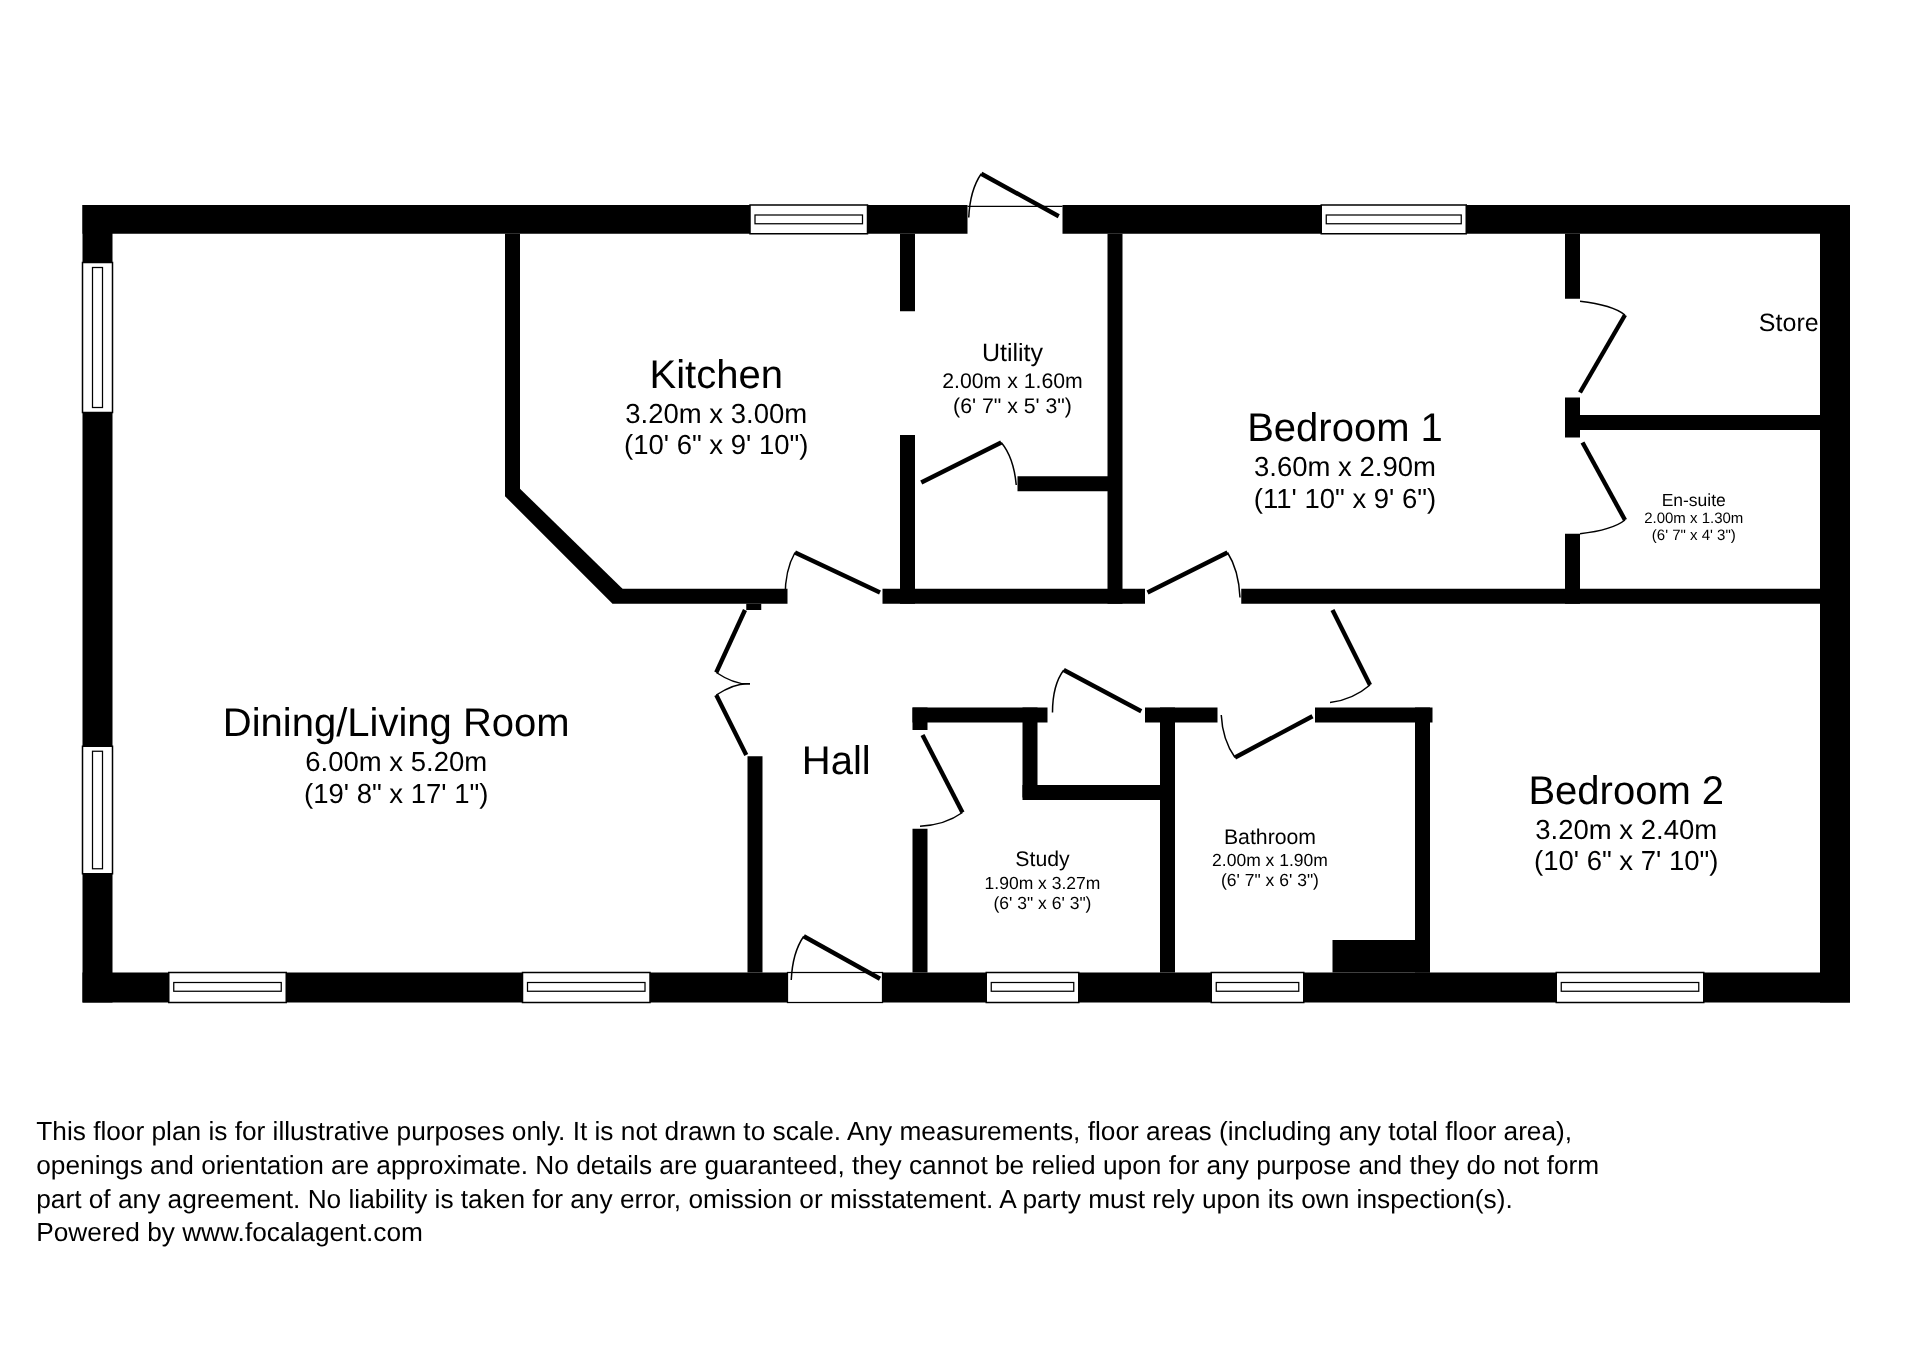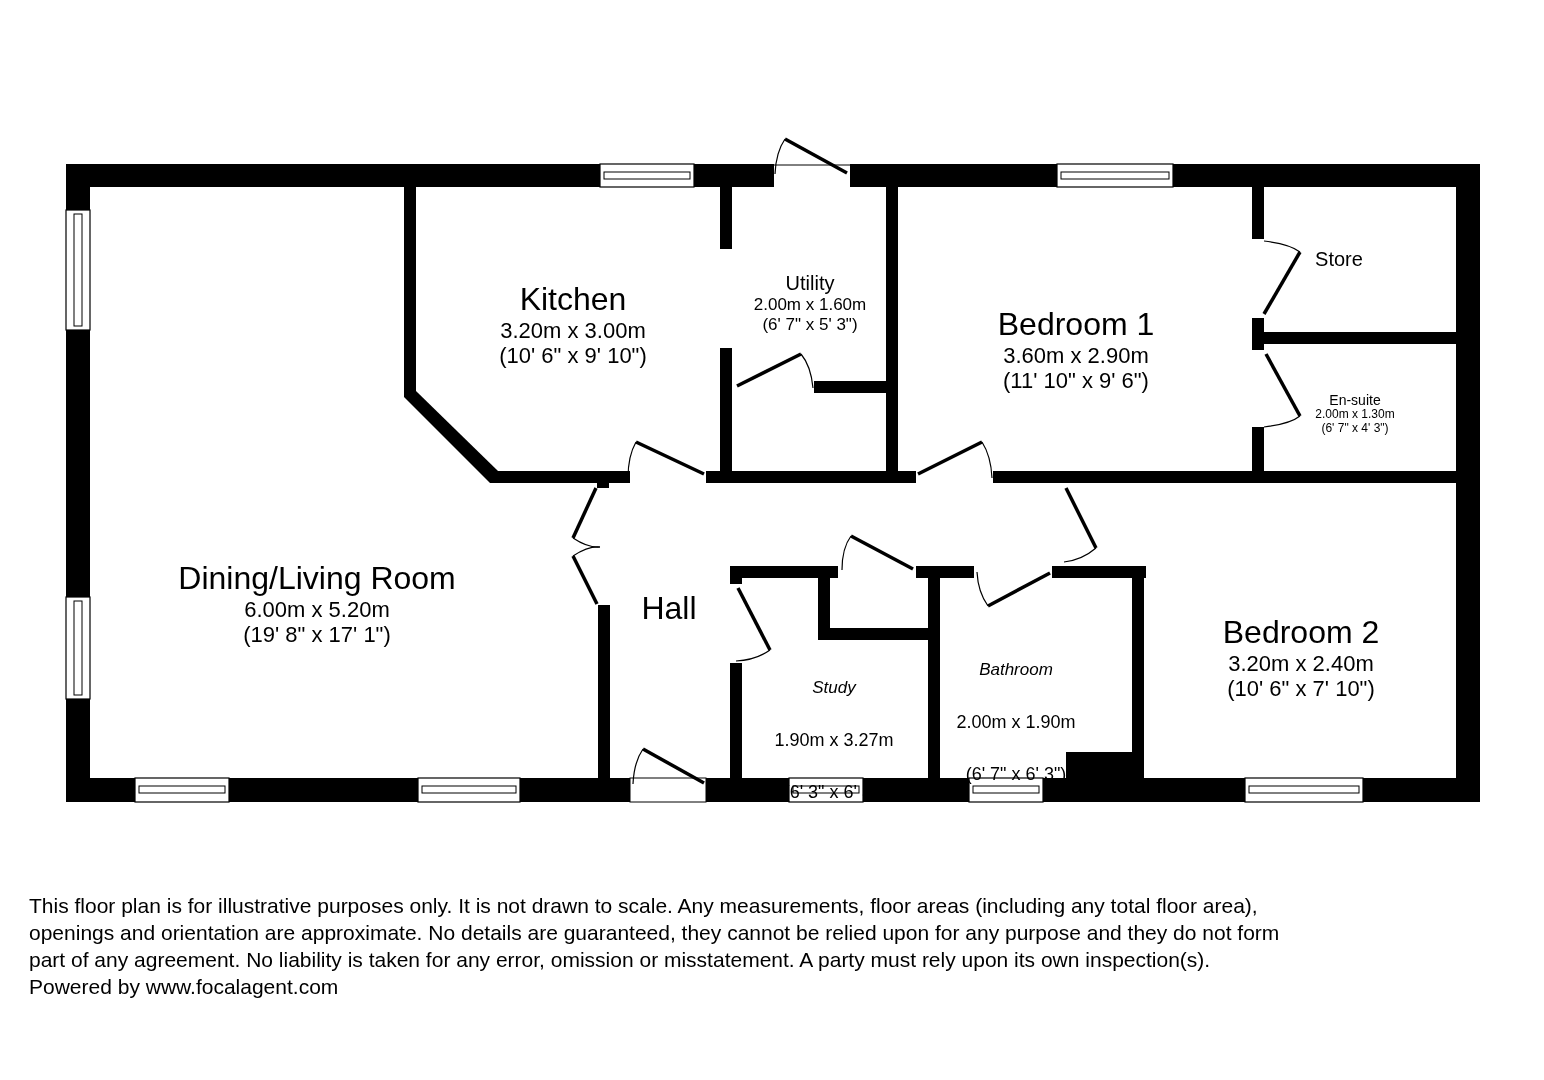--- a/index.html
+++ b/index.html
@@ -13,22 +13,22 @@
   .arc { stroke: #000; stroke-width: 1.2; fill: none; }
   .opening { fill: #fff; stroke: #000; stroke-width: 1; }
   .room-label { position: absolute; text-align: center; white-space: nowrap;
                 transform: translateX(-50%); line-height: 1.15; }
   .room-label .name { display: block; }
   .room-label .dim { display: block; }
   .lg .name { font-size: 32px; }
   .lg .dim  { font-size: 22px; }
   .md .name { font-size: 20px; }
   .md .dim  { font-size: 17px; }
-  .sm .name { font-size: 17px; font-style: italic; }
-  .sm .dim  { font-size: 18px; margin-top: 32px; }
+  .sm .name { font-size: 17px; }
+  .sm .dim  { font-size: 14px; }
   .xs .name { font-size: 14px; }
   .xs .dim  { font-size: 12px; }
   .footer { position: absolute; left: 27px; top: 892px; width: 1500px; }
   .total { font-size: 22px; margin: 0 0 22px 0; }
   .disclaimer { font-size: 21px; line-height: 27px; margin: 0; padding-left: 2px; }
   .disclaimer span { display: block; white-space: nowrap; }
 </style>
 </head>
 <body>
 
@@ -194,26 +194,26 @@
     <div class="room-label lg" style="left: 573px; top: 281px;">
       <span class="name">Kitchen</span>
       <span class="dim">3.20m x 3.00m</span>
       <span class="dim">(10' 6" x 9' 10")</span>
     </div>
     <div class="room-label md" style="left: 810px; top: 272px;">
       <span class="name">Utility</span>
       <span class="dim">2.00m x 1.60m</span>
       <span class="dim">(6' 7" x 5' 3")</span>
     </div>
-    <div class="room-label lg" style="left: 1076px; top: 306px;">
+    <div class="room-label lg" style="left: 1076px; top: 324px;">
       <span class="name">Bedroom 1</span>
       <span class="dim">3.60m x 2.90m</span>
       <span class="dim">(11' 10" x 9' 6")</span>
     </div>
-    <div class="room-label md" style="left: 1339px; top: 248px;">
+    <div class="room-label md" style="left: 1431px; top: 248px;">
       <span class="name">Store</span>
     </div>
     <div class="room-label xs" style="left: 1355px; top: 392px;">
       <span class="name">En-suite</span>
       <span class="dim">2.00m x 1.30m</span>
       <span class="dim">(6' 7" x 4' 3")</span>
     </div>
     <div class="room-label lg" style="left: 669px; top: 590px;">
       <span class="name">Hall</span>
     </div>

